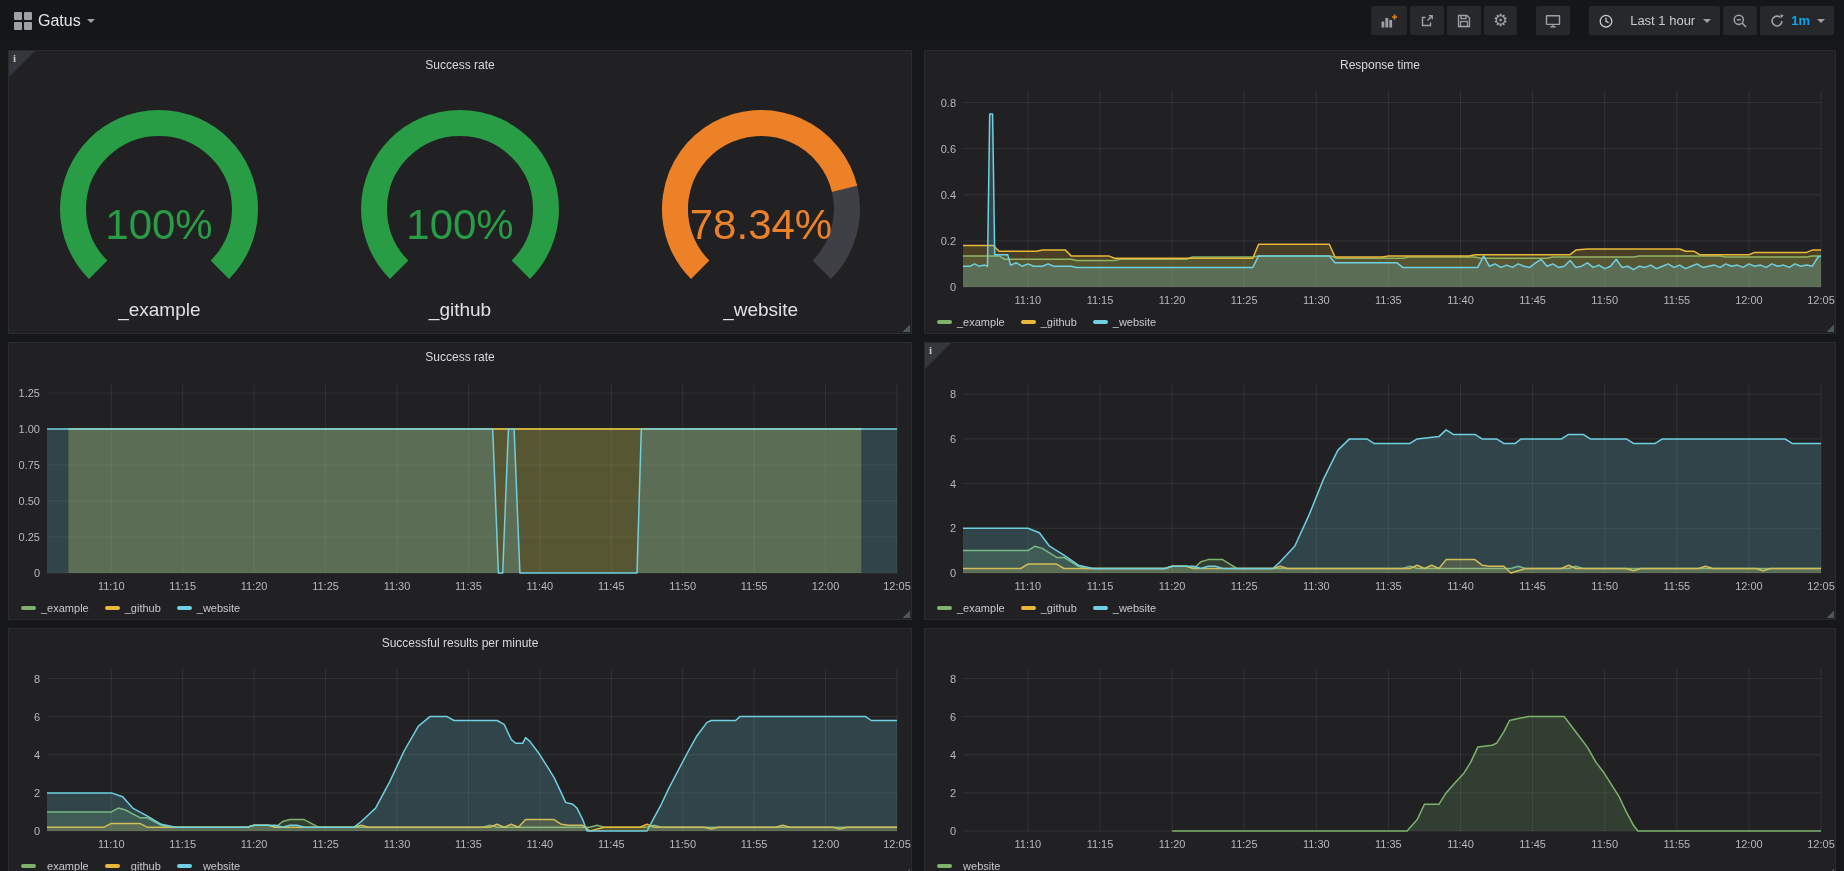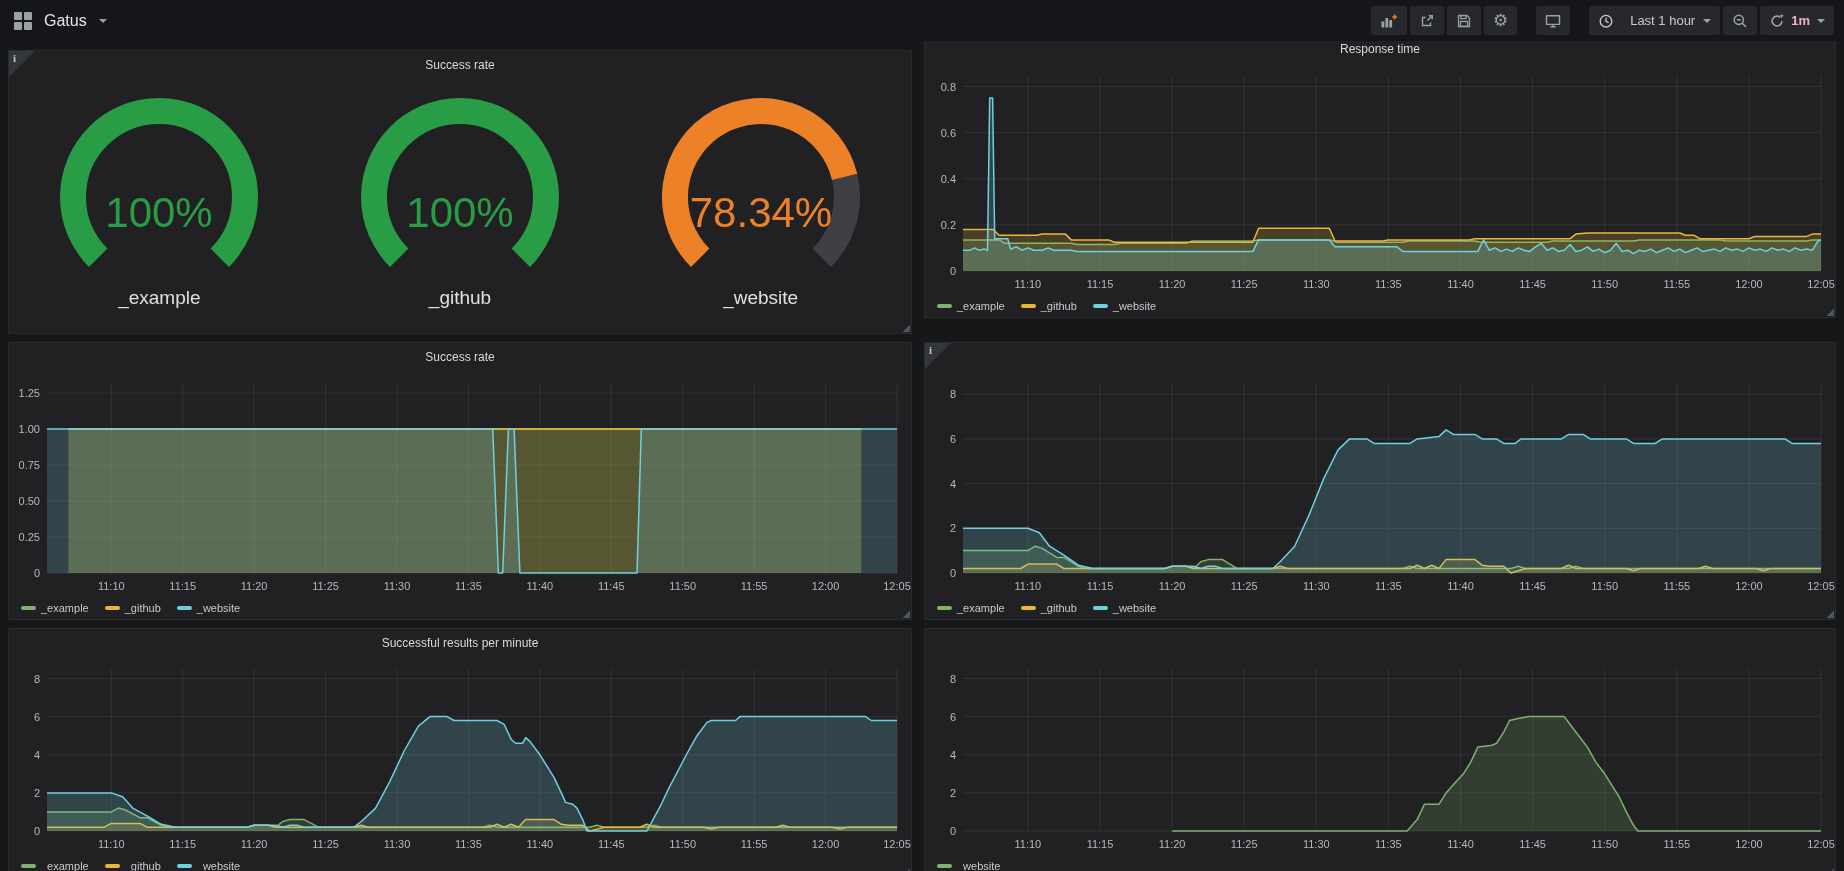--- a/index.html
+++ b/index.html
@@ -1,39 +1,39 @@
 <!DOCTYPE html>
 <html><head>
 <meta charset="utf-8">
 <style>
   *{margin:0;padding:0;box-sizing:border-box}
   html,body{width:1844px;height:871px;overflow:hidden;background:#161719;
     font-family:"Liberation Sans",sans-serif;-webkit-font-smoothing:antialiased}
   
   .navbar{position:absolute;left:0;top:0;width:1844px;height:41px;background:#141619;
     display:flex;align-items:center;justify-content:space-between;padding:0 10px;z-index:5}
-  .nav-left{display:flex;align-items:center;gap:12px;padding-left:4px}
+  .nav-left{display:flex;align-items:center;gap:6px;padding-left:4px}
   .grid-icon{display:inline-grid;grid-template-columns:8px 8px;grid-gap:2px;cursor:pointer}
   .grid-icon i{width:8px;height:8px;background:#9da1a6;border-radius:1px}
   .nav-title{color:#e4e5e7;font-size:16px;cursor:pointer}
   .caret{width:0;height:0;border-left:4px solid transparent;border-right:4px solid transparent;
     border-top:4px solid #9da1a6;display:inline-block}
   .nav-right{display:flex;align-items:center}
   .nbtn{height:29px;background:#26282c;border:none;border-radius:2px;margin-left:3px;
     display:flex;align-items:center;padding:0 9px;cursor:pointer;color:#c9cbce;font-size:13px;
     font-family:"Liberation Sans",sans-serif}
   .nbtn svg{display:block}
   .nbtn .gear-glyph{font-size:17px;color:#9da1a6;line-height:1}
   .spacer{width:16px}
-  .orange{color:#f9a8d4;font-weight:700;margin-left:6px}
+  .orange{color:#0ea5e9;font-weight:700;margin-left:6px}
   .tlabel{margin-left:16px}
   
   .panel{position:absolute;background:#212124;border:1px solid #2a2b2e}
   #p0{left:8px;top:50px;width:904px;height:284px}
-  #p1{left:924px;top:34px;width:912px;height:284px}
+  #p1{left:924px;top:50px;width:912px;height:284px}
   #p2{left:8px;top:342px;width:904px;height:278px}
   #p3{left:924px;top:342px;width:912px;height:278px}
   #p4{left:8px;top:628px;width:904px;height:250px}
   #p5{left:924px;top:628px;width:912px;height:250px}
   .panel-title{height:28px;line-height:28px;text-align:center;font-size:12px;font-weight:500;
     color:#d8d9da;cursor:pointer;white-space:nowrap;overflow:hidden}
   .chart{position:absolute;left:0;right:0;top:28px;bottom:0;cursor:crosshair}
   .chart-legend{position:absolute;left:12px;bottom:5px;display:flex;gap:16px;font-size:11px;
     color:#c7c9cb;align-items:center}
   .legend-item{display:flex;align-items:center;gap:5px;cursor:pointer}
@@ -41,21 +41,21 @@
   .legend-item span{font-weight:400}
   
   .info-corner{position:absolute;top:0;left:0;width:0;height:0;z-index:3;cursor:pointer;
     border-top:26px solid #33363a;border-right:26px solid transparent}
   .info-corner em{position:absolute;top:-25px;left:4px;font-style:normal;font-weight:700;
     font-size:11px;color:#c3c6c9;font-family:"Liberation Serif",serif}
   
   .resize{position:absolute;right:1px;bottom:1px;width:8px;height:8px;
     background:linear-gradient(135deg,transparent 55%,#49575f 55%);cursor:nwse-resize}
   
-  .gauges-row{position:absolute;left:0;right:0;top:28px;bottom:0;display:flex;align-items:flex-start}
+  .gauges-row{position:absolute;left:0;right:0;top:28px;bottom:0;display:flex;align-items:center}
   .gauge{flex:1;text-align:center}
   .gauge-label{font-size:19px;color:#dfe0e2;margin-top:2px}
   .gauge svg{display:block;margin:0 auto}
   text{font-family:"Liberation Sans",sans-serif}
 </style>
 </head>
 <body>
 
 <div class="navbar">
   <div class="nav-left">

